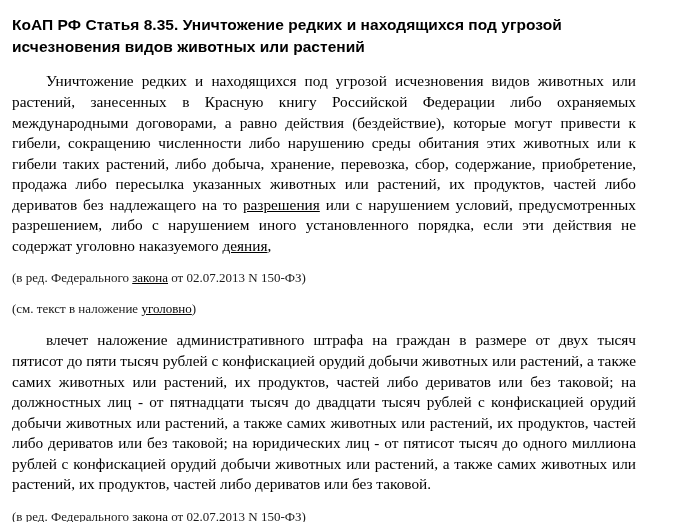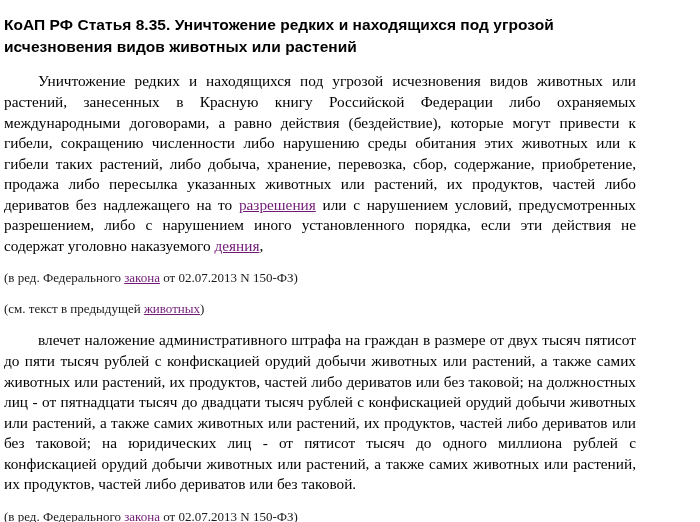--- a/index.html
+++ b/index.html
@@ -11,21 +11,21 @@
     width: 700px;
     height: 522px;
     overflow: hidden;
     font-family: "Liberation Serif", serif;
     color: #000000;
   }
   .page {
     width: 654px;
     height: 522px;
     box-sizing: border-box;
-    padding: 14px 18px 0 4px;
+    padding: 14px 18px 0 12px;
     position: relative;
   }
   .doc-title {
     font-family: "Liberation Sans", sans-serif;
     font-weight: bold;
     font-size: 15.5px;
     line-height: 1.40;
     color: #000000;
     margin: 0 0 14px 0;
     letter-spacing: 0.05px;
@@ -53,38 +53,38 @@
     margin-top: 2px;
     text-align: left;
   }
   .note-gap {
     margin-top: 3px;
   }
   .para-gap {
     height: 13px;
   }
   a.link {
-    color: #701a75;
+    color: #000000;
     cursor: pointer;
   }
 </style>
 </head>
 <body>
 
 <div class="page">
 
   <h1 class="doc-title">КоАП РФ Статья 8.35. Уничтожение редких и находящихся под угрозой исчезновения видов животных или растений</h1>
 
   <div class="body-block">
 
     <p class="para"><span>Уничтожение редких и находящихся под угрозой исчезновения видов животных или растений, занесенных в Красную книгу Российской Федерации либо охраняемых международными договорами, а равно действия (бездействие), которые могут привести к гибели, сокращению численности либо нарушению среды обитания этих животных или к гибели таких растений, либо добыча, хранение, перевозка, сбор, содержание, приобретение, продажа либо пересылка указанных животных или растений, их продуктов, частей либо дериватов без надлежащего на то </span><a class="link" href="#">разрешения</a><span> или с нарушением условий, предусмотренных разрешением, либо с нарушением иного установленного порядка, если эти действия не содержат уголовно наказуемого </span><a class="link" href="#">деяния</a><span>,</span></p>
 
     <p class="para note"><span>(в ред. Федерального </span><a class="link" href="#">закона</a><span> от 02.07.2013 N 150-ФЗ)</span></p>
 
-    <p class="para note note-gap"><span>(см. текст в предыдущей </span><a class="link" href="#">животных</a><span>)</span></p>
+    <p class="para note note-gap"><span>(см. текст в наложение </span><a class="link" href="#">уголовно</a><span>)</span></p>
 
     <div class="para-gap"></div>
 
     <p class="para">влечет наложение административного штрафа на граждан в размере от двух тысяч пятисот до пяти тысяч рублей с конфискацией орудий добычи животных или растений, а также самих животных или растений, их продуктов, частей либо дериватов или без таковой; на должностных лиц - от пятнадцати тысяч до двадцати тысяч рублей с конфискацией орудий добычи животных или растений, а также самих животных или растений, их продуктов, частей либо дериватов или без таковой; на юридических лиц - от пятисот тысяч до одного миллиона рублей с конфискацией орудий добычи животных или растений, а также самих животных или растений, их продуктов, частей либо дериватов или без таковой.</p>
 
     <p class="para note"><span>(в ред. Федерального </span><a class="link" href="#">закона</a><span> от 02.07.2013 N 150-ФЗ)</span></p>
 
   </div>
 </div>
 

